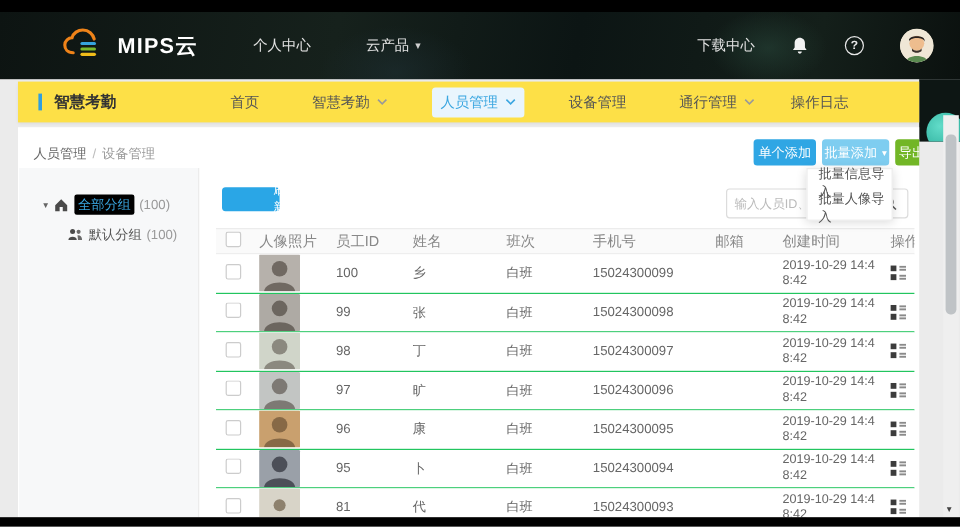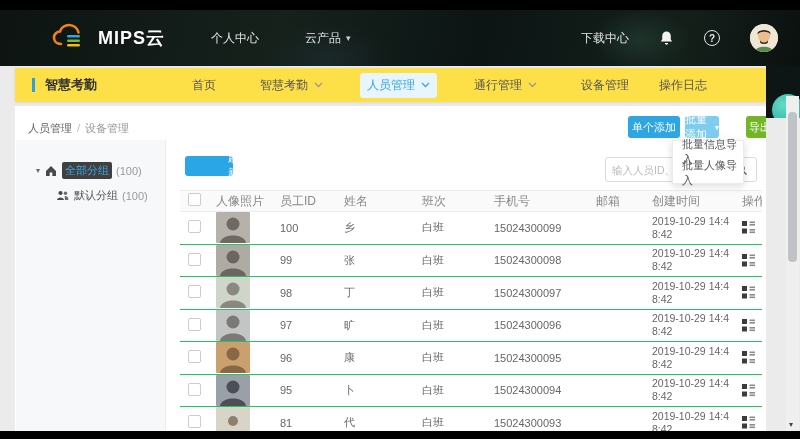--- a/index.html
+++ b/index.html
@@ -48,35 +48,35 @@
 
   
   .card { position:absolute; left:15px; top:106px; width:751px; height:325px; background:#fff; overflow:hidden; z-index:2; }
   .breadcrumb { position:absolute; left:13px; top:15px; font-size:11px; color:#999; }
   .breadcrumb .bc-main { color:#666; cursor:pointer; }
   .bc-sep { margin:0 5px; color:#bbb; }
 
   .btn { position:absolute; top:10px; height:22px; border-radius:3px; color:#fff; font-size:11px;
     display:flex; align-items:center; justify-content:center; cursor:pointer; }
   .btn-single { left:613px; width:52px; background:#2fa6e4; }
-  .btn-batch { left:670px; width:34px; background:#7ecdf0; }
+  .btn-batch { left:670px; width:56px; background:#7ecdf0; }
   .btn-export { left:731px; width:28px; background:#72b626; }
   .btn .b-caret { font-size:8px; margin-left:4px; }
 
   .dropdown { position:absolute; left:657px; top:34px; width:72px; background:#fff; border:1px solid #ebebeb;
     box-shadow:0 2px 8px rgba(0,0,0,.15); z-index:6; }
   .dropdown-item { height:21px; display:flex; align-items:center; padding-left:9px; font-size:11px; color:#555; cursor:pointer; }
 
   
   .tree { position:absolute; left:1px; top:34px; width:150px; height:291px; background:#f7f8f9; border-right:1px solid #ececec; }
   .tree-row { display:flex; align-items:center; font-size:11px; color:#555; cursor:pointer; }
   .tree-root { margin:22px 0 0 20px; }
   .tree-child { margin:9px 0 0 40px; }
   .tree-caret { font-size:8px; color:#666; margin-right:5px; }
-  .tree-label-active { color:#3aa6e0; background:#404040; padding:1px 3px; border-radius:2px; }
+  .tree-label-active { color:#3aa6e0; background:#000000; padding:1px 3px; border-radius:2px; }
   .tree-count { color:#999; margin-left:4px; }
   .tree-ico { display:flex; margin-right:5px; }
 
   
   .btn-refresh { position:absolute; left:170px; top:50px; width:36px; height:20px; background:#2aa6e6; border-radius:3px;
     color:#fff; font-size:10px; display:flex; align-items:center; justify-content:center; cursor:pointer;padding-left:48px; }
   .search-box { position:absolute; left:590px; top:51px; width:152px; height:25px; border:1px solid #dcdcdc; border-radius:3px;
     background:#fff; display:flex; align-items:center; }
   .search-box input { border:0; outline:0; flex:1; min-width:0; font-size:10.5px; color:#555; padding:0 6px;
     font-family:"Liberation Sans","DejaVu Sans",sans-serif; background:transparent; }
@@ -181,29 +181,29 @@
         </span>
     </span>
     <span class="subnav-item active">
       <span>人员管理</span>
       <span class="chev">
           <svg width="9" height="6" viewBox="0 0 9 6">
             <polyline points="1,1 4.5,4.5 8,1" fill="none" stroke="#3aa6e0" stroke-width="1.3"></polyline>
           </svg>
         </span>
     </span>
+    <span class="subnav-item">设备管理</span>
     <span class="subnav-item">
       <span>通行管理</span>
       <span class="chev">
           <svg width="9" height="6" viewBox="0 0 9 6">
             <polyline points="1,1 4.5,4.5 8,1" fill="none" stroke="#999" stroke-width="1.3"></polyline>
           </svg>
         </span>
     </span>
-    <span class="subnav-item">设备管理</span>
     <span class="subnav-item" style="margin-left:16px">操作日志</span>
   </div>
 
   <div class="card">
     <div class="breadcrumb">
       <span class="bc-main">人员管理</span><span class="bc-sep">/</span><span>设备管理</span>
     </div>
 
     <div class="btn btn-single">单个添加</div>
     <div class="btn btn-batch">

